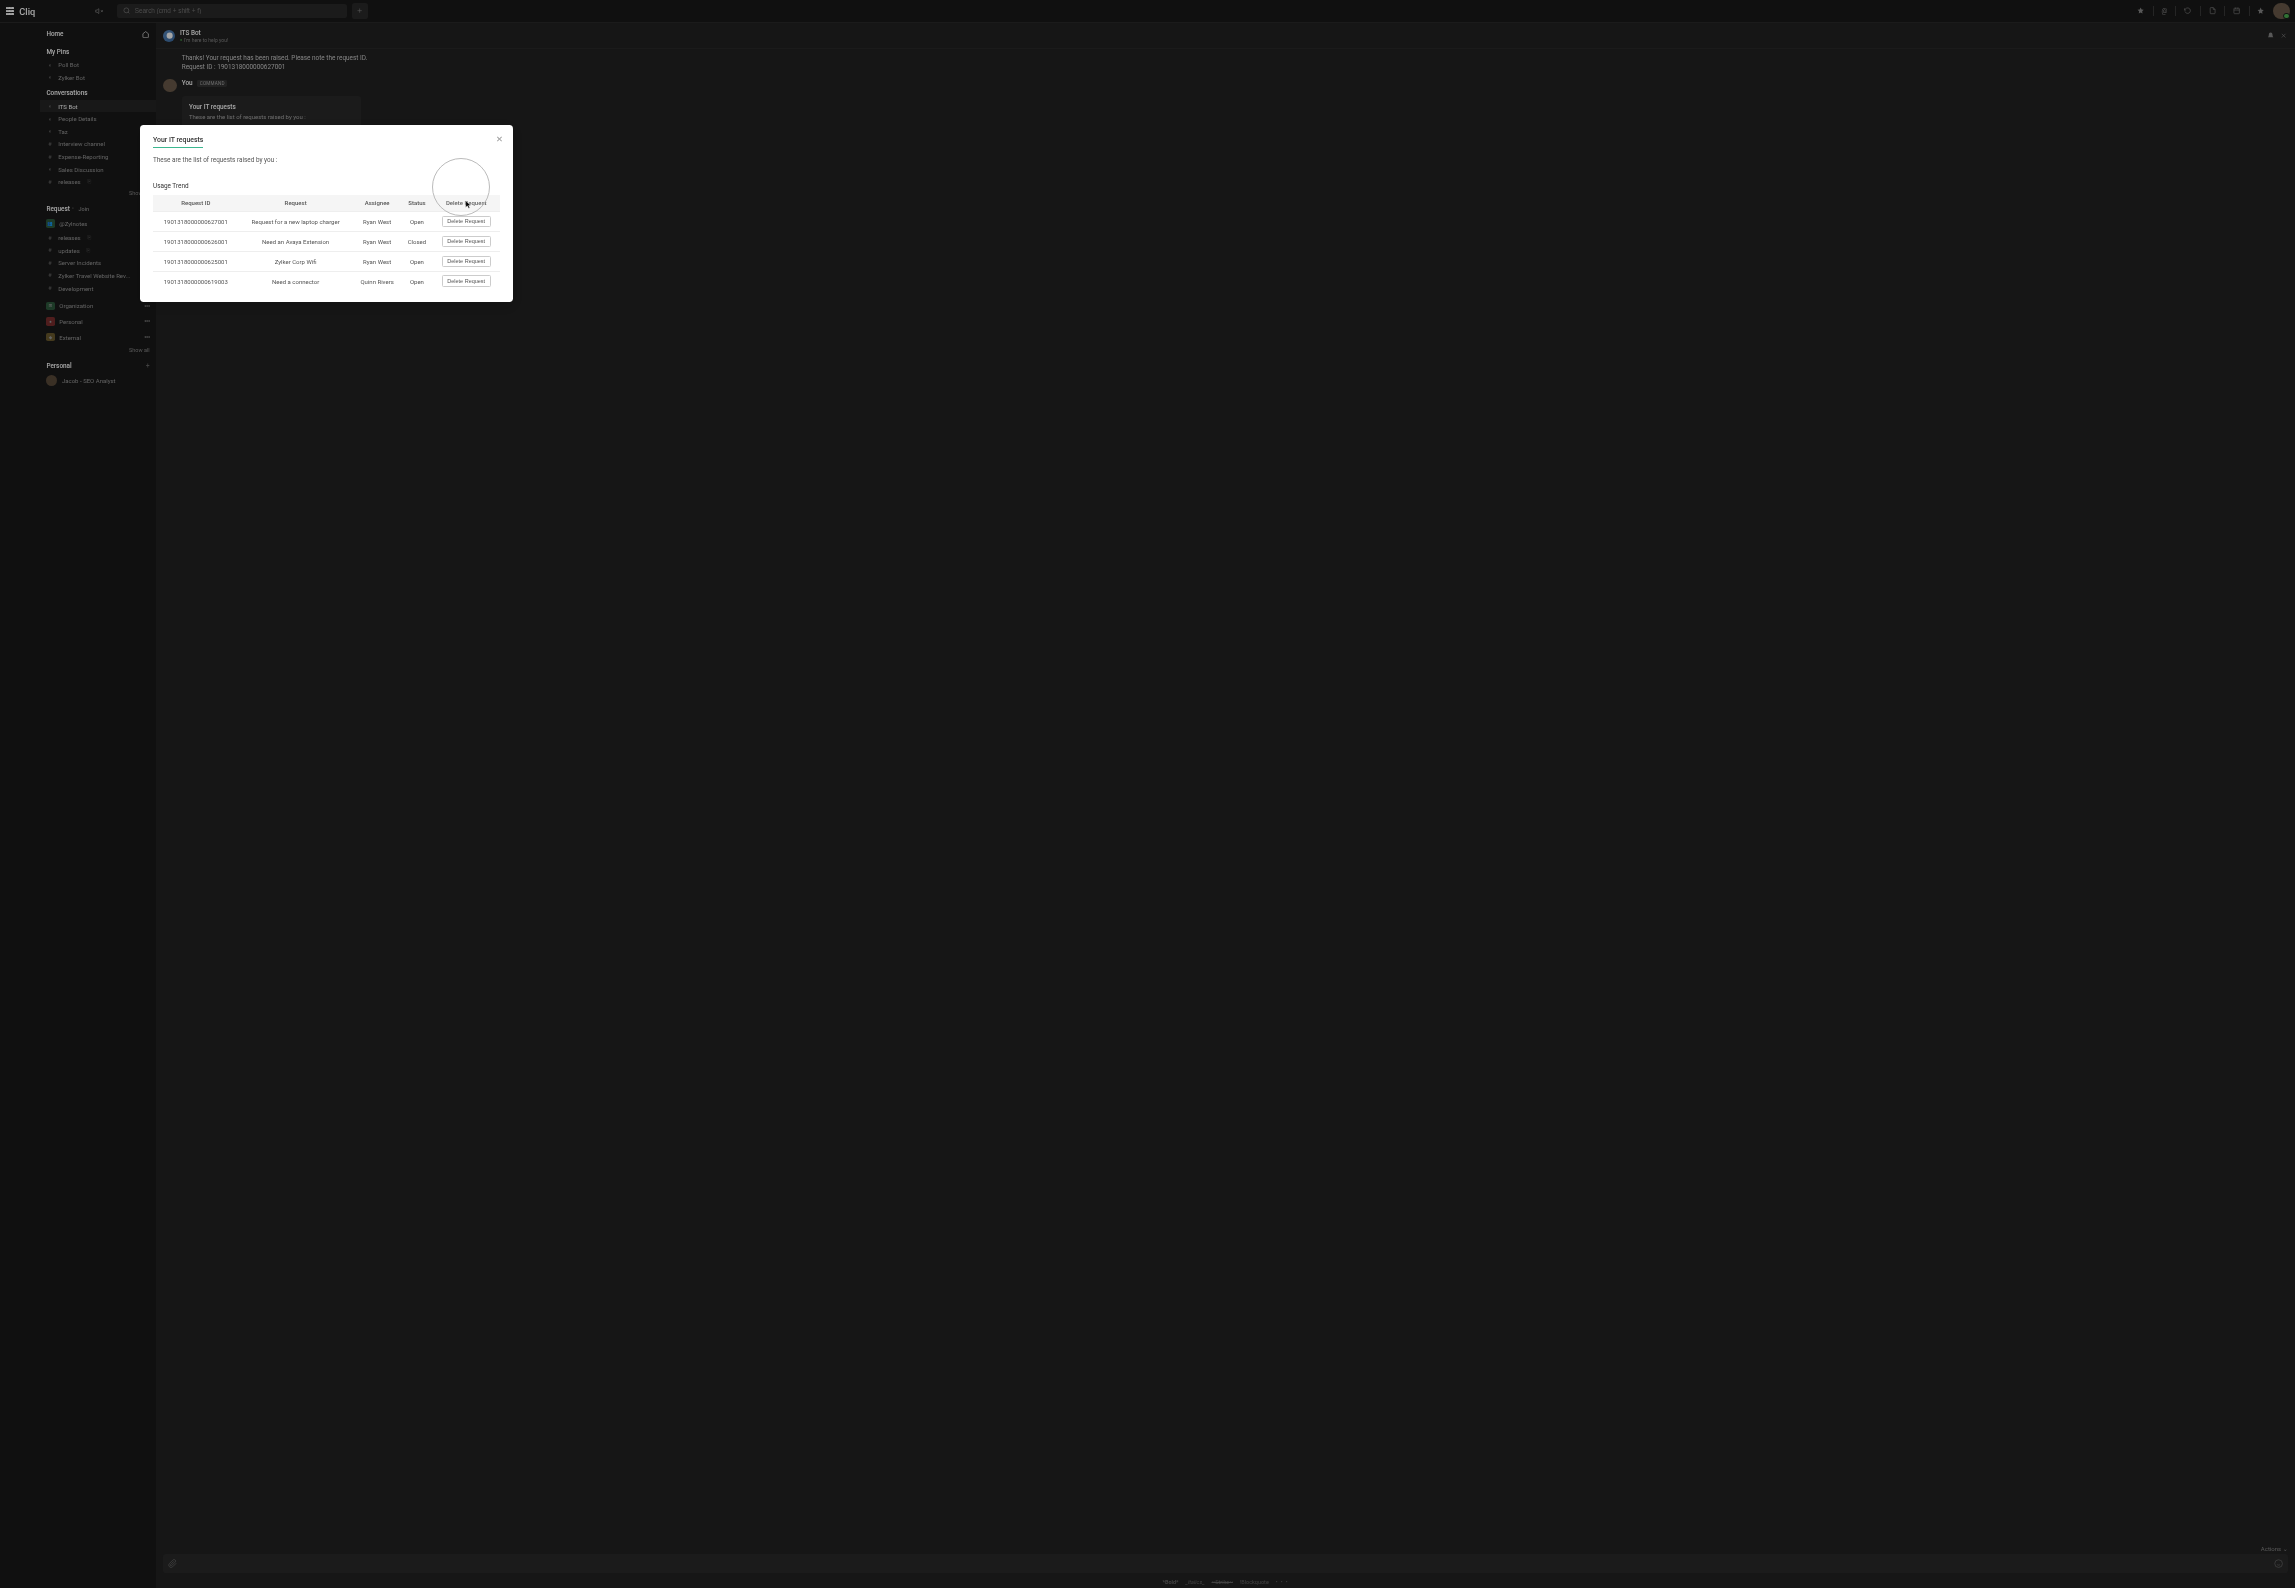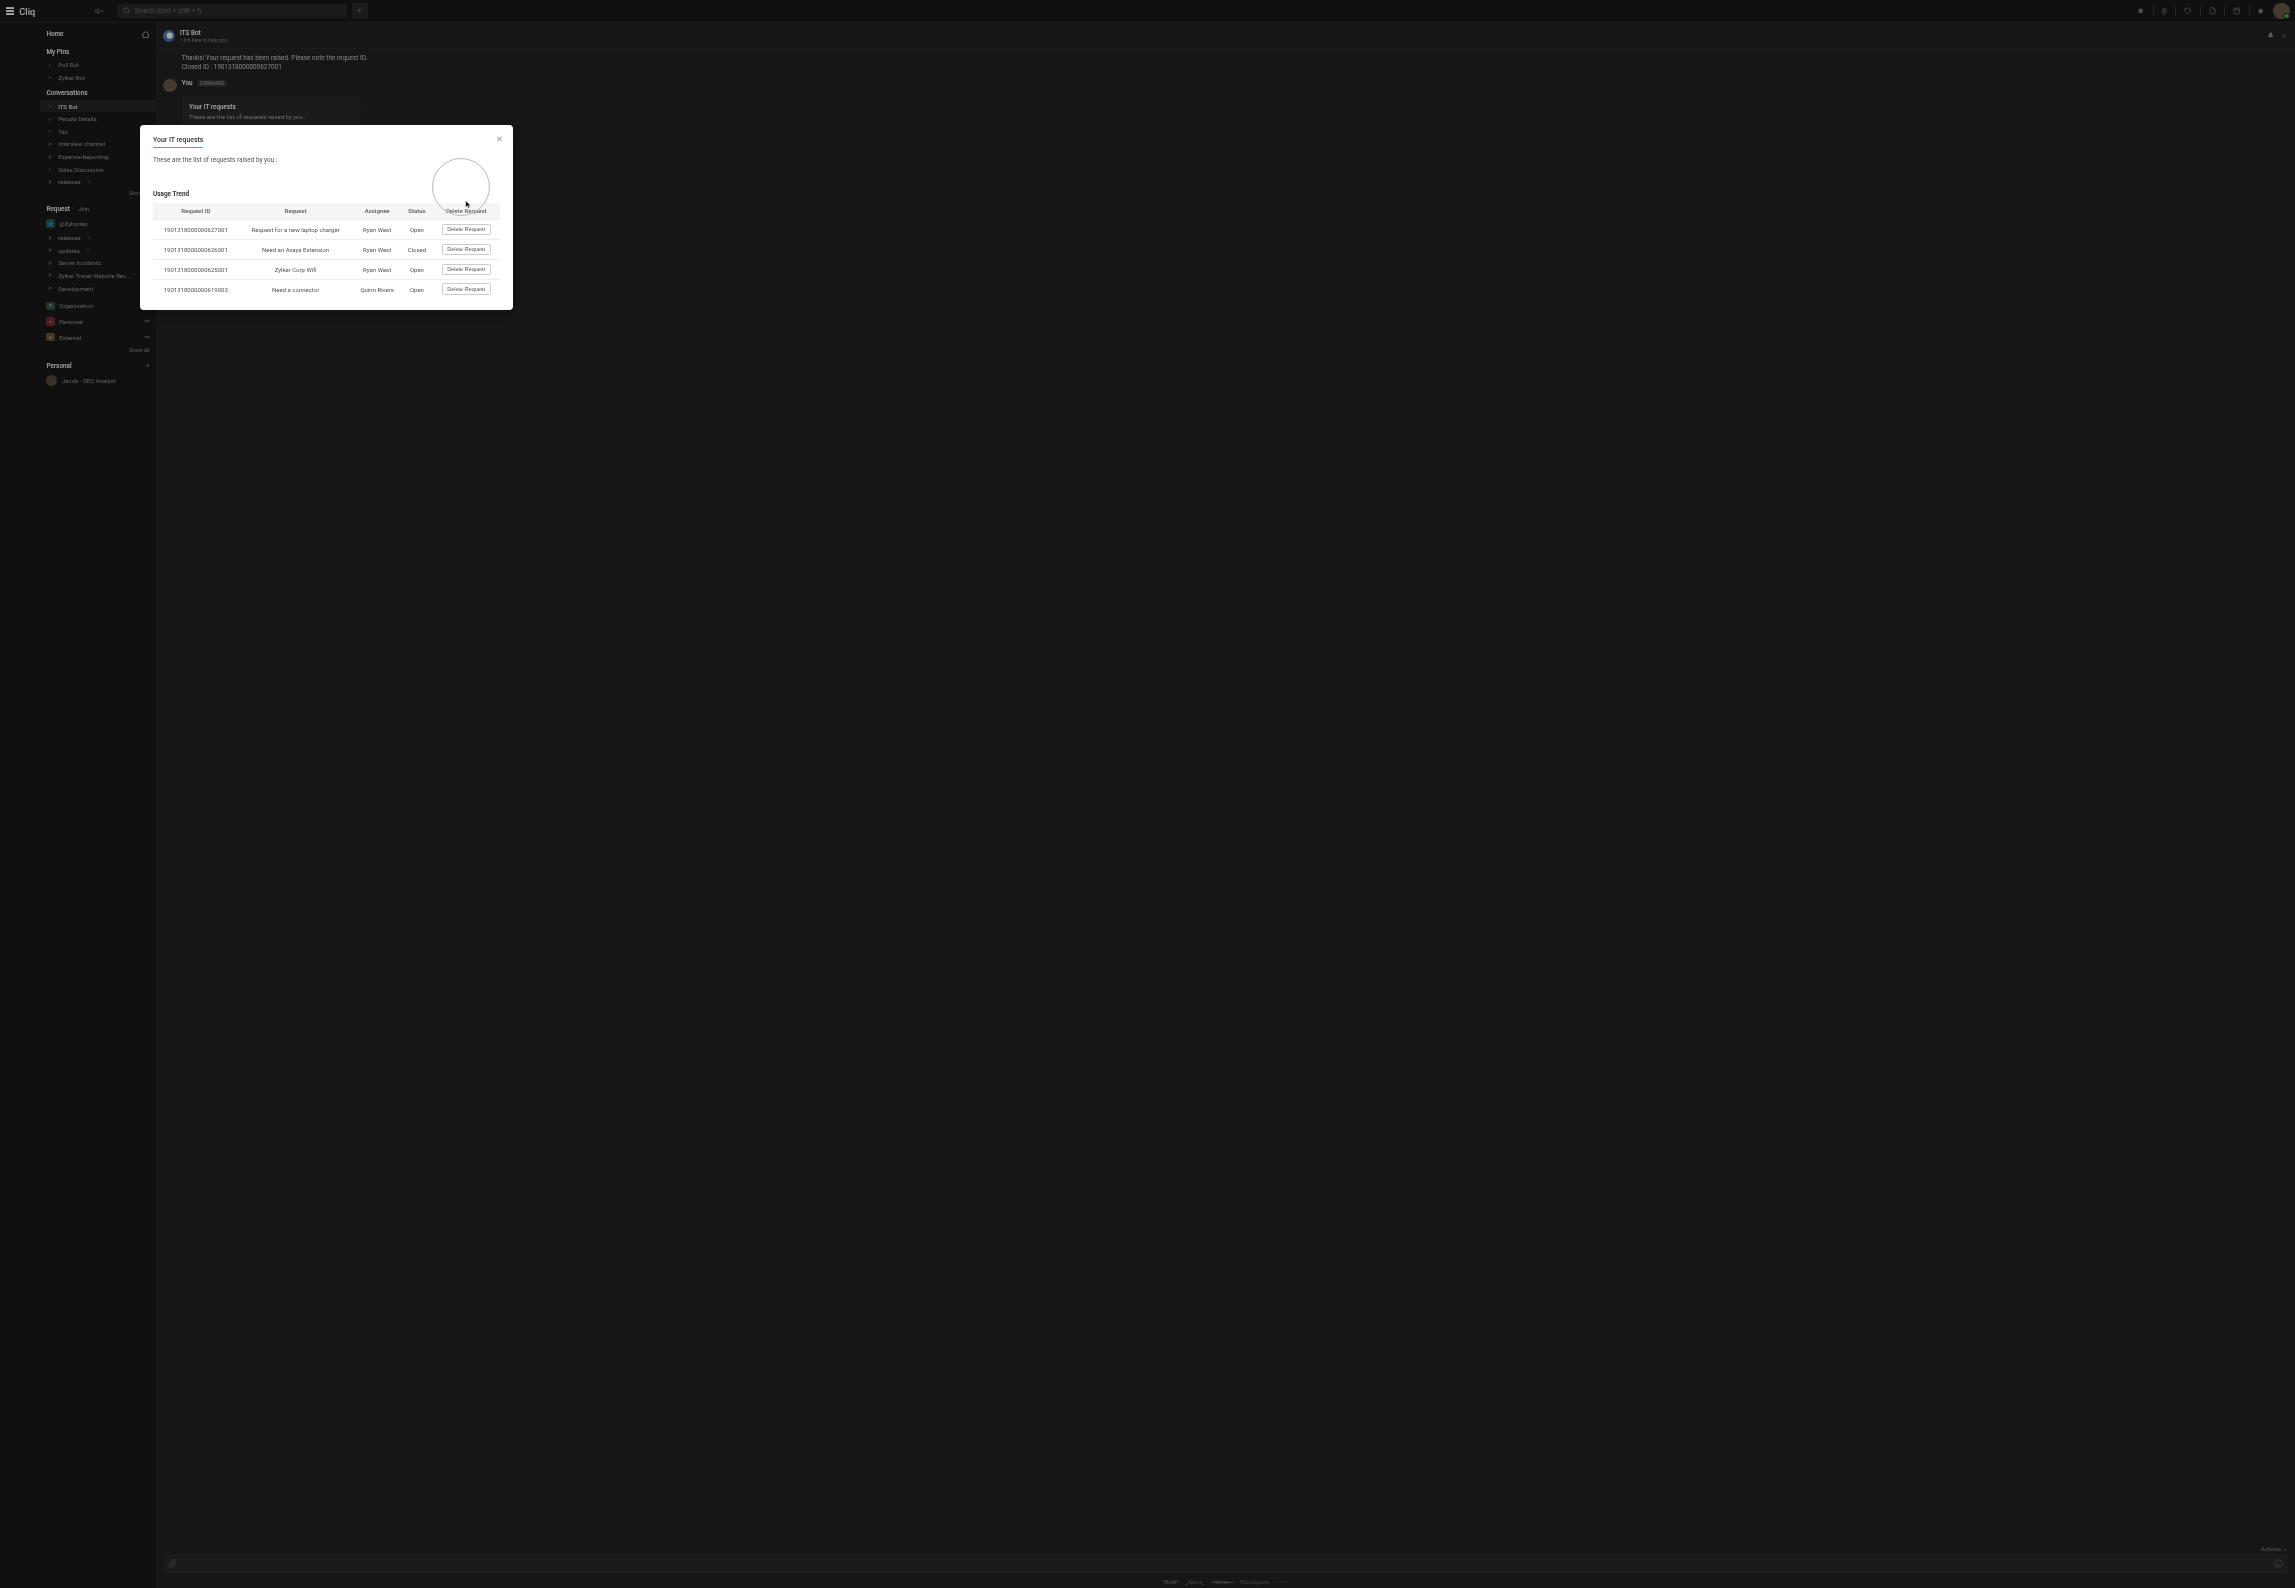--- a/index.html
+++ b/index.html
@@ -137,21 +137,21 @@
     
     .modal {
       position: fixed; top: 125px; left: 140px; width: 373px;
       background: #fff; border-radius: 3.7px; padding: 11px 13px;
       color: #333; box-shadow: 0 3.7px 13.8px rgba(0,0,0,0.2);
       z-index: 100;
     }
     .modal-title { color: #333; font-size: 6.9px; font-weight: 500; display: inline-block; border-bottom: 0.9px solid #3bb78f; padding-bottom: 2.8px; }
     .modal-close { position: absolute; top: 9.2px; right: 10px; color: #999; cursor: pointer; font-size: 8.3px; }
     .modal-sub { margin-top: 8.3px; color: #555; font-size: 6.4px; }
-    .modal-section { margin-top: 26px; font-weight: 700; color: #333; font-size: 6.4px; }
+    .modal-section { margin-top: 18px; font-weight: 400; color: #333; font-size: 6.4px; }
     .modal-table { width: 100%; margin-top: 4.6px; border-collapse: collapse; font-size: 6px; }
     .modal-table th { background: #f5f5f5; padding: 4.6px 3.7px; font-weight: 500; color: #555; text-align: center; }
     .modal-table td { padding: 3.7px; text-align: center; color: #555; border-top: 0.5px solid #eee; }
     .del-btn {
       border: 0.5px solid #ccc; background: #fff; padding: 1.8px 4.6px; border-radius: 1.4px;
       font-size: 5.5px; color: #555; cursor: pointer;
     }
     
     
     .highlight-circle {
@@ -374,21 +374,21 @@
             <line x1="18" y1="6" x2="6" y2="18"></line>
             <line x1="6" y1="6" x2="18" y2="18"></line>
           </svg>
       </div>
     </div>
 
     <div class="chat-body">
       <div class="msg">
         <div class="msg-text">
           <div>Thanks! Your request has been raised. Please note the request ID.</div>
-          <div class="sub">Closed ID : 1901318000000627001</div>
+          <div class="sub">Request ID : 1901318000000627001</div>
         </div>
       </div>
 
       <div class="msg-row">
         <div class="msg-avatar"></div>
         <div>
           <span class="msg-name">You</span>
           <span class="cmd-badge">COMMAND</span>
         </div>
       </div>

